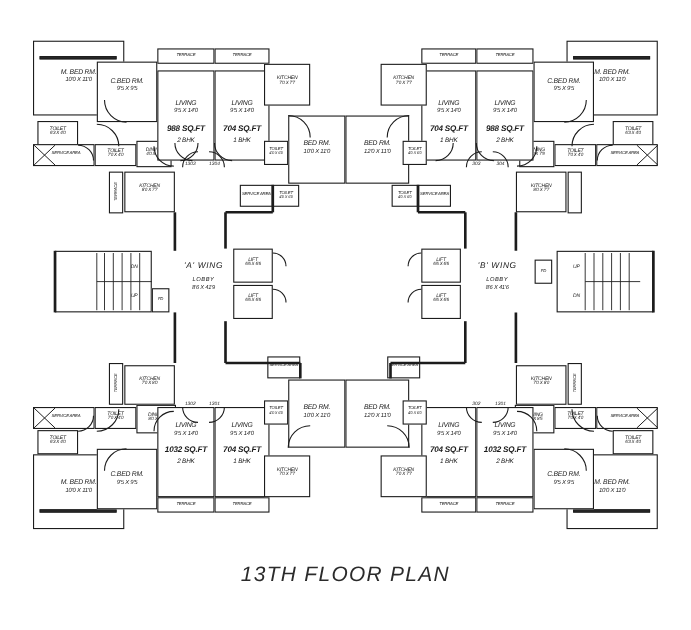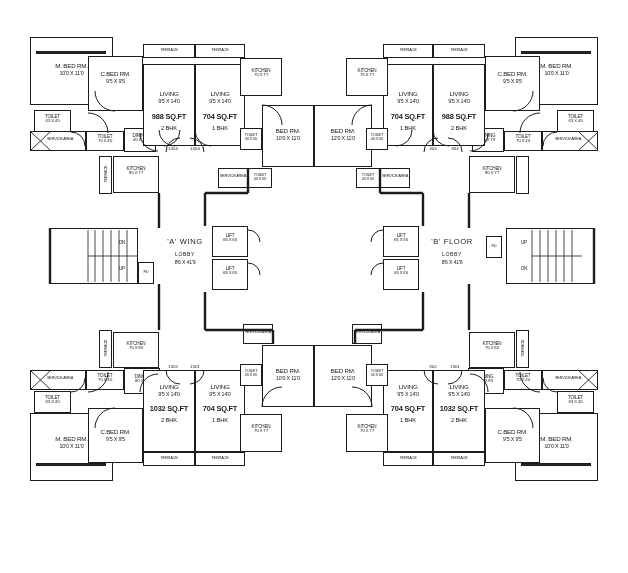--- a/index.html
+++ b/index.html
@@ -3,21 +3,21 @@
 <meta charset="utf-8">
 <style>
   * { box-sizing: border-box; margin:0; padding:0; }
   body {
     width: 628px; height: 573px;
     background:#ffffff;
     font-family:"Liberation Sans", sans-serif;
     overflow:hidden;
     position:relative;
   }
-  #plan { position:absolute; left:0; top:0; width:572px; height:573px; }
+  #plan { position:absolute; left:0; top:0; width:572px; height:573px;font-style:italic; }
   
   .wall {
     position:absolute;
     border:1.6px solid #1c1c1c;
     background:#ffffff;
   }
   .wall.thin { border-width:1px; }
   .fill { background:#2a2a2a; }
 
   .lbl {
@@ -295,21 +295,21 @@
   <div class="lbl tiny" style="left:383px;top:233px;width:36px;">
     <span class="n">LIFT</span>
     <span class="d">6'6 X 6'6</span>
   </div>
   <div class="wall" style="left:383px;top:259px;width:36px;height:31px;"></div>
   <div class="lbl tiny" style="left:383px;top:266px;width:36px;">
     <span class="n">LIFT</span>
     <span class="d">6'6 X 6'6</span>
   </div>
 
-  <div class="lbl wing" style="left:422px;top:238px;width:60px;">'B' FLOOR</div>
+  <div class="lbl wing" style="left:422px;top:238px;width:60px;">'B' WING</div>
   <div class="lbl lobby" style="left:422px;top:252px;width:60px;">LOBBY</div>
   <div class="lbl sz" style="left:422px;top:260px;width:60px;">8'6 X 41'6</div>
 
   <div class="wall thin" style="left:486px;top:236px;width:16px;height:22px;"></div>
   <div class="lbl xtiny" style="left:486px;top:244px;width:16px;">
     <span class="n">FD</span>
   </div>
   <div class="wall" style="left:506px;top:228px;width:88px;height:56px;"></div>
   <div class="lbl tiny" style="left:512px;top:240px;width:24px;">
     <span class="n">UP</span>
@@ -599,13 +599,14 @@
       <path d="M204,152 A14,14 0 0 0 190,138"></path>
       <path d="M424,152 A14,14 0 0 1 438,138"></path>
       <path d="M462,152 A14,14 0 0 0 448,138"></path>
       <path d="M166,370 A14,14 0 0 0 180,384"></path>
       <path d="M204,370 A14,14 0 0 1 190,384"></path>
       <path d="M424,370 A14,14 0 0 0 438,384"></path>
       <path d="M462,370 A14,14 0 0 1 448,384"></path>
     </g>
   </svg>
 
+  <div class="title" style="top:512px;">13TH   FLOOR PLAN</div>
 </div>
 
 </body></html>

